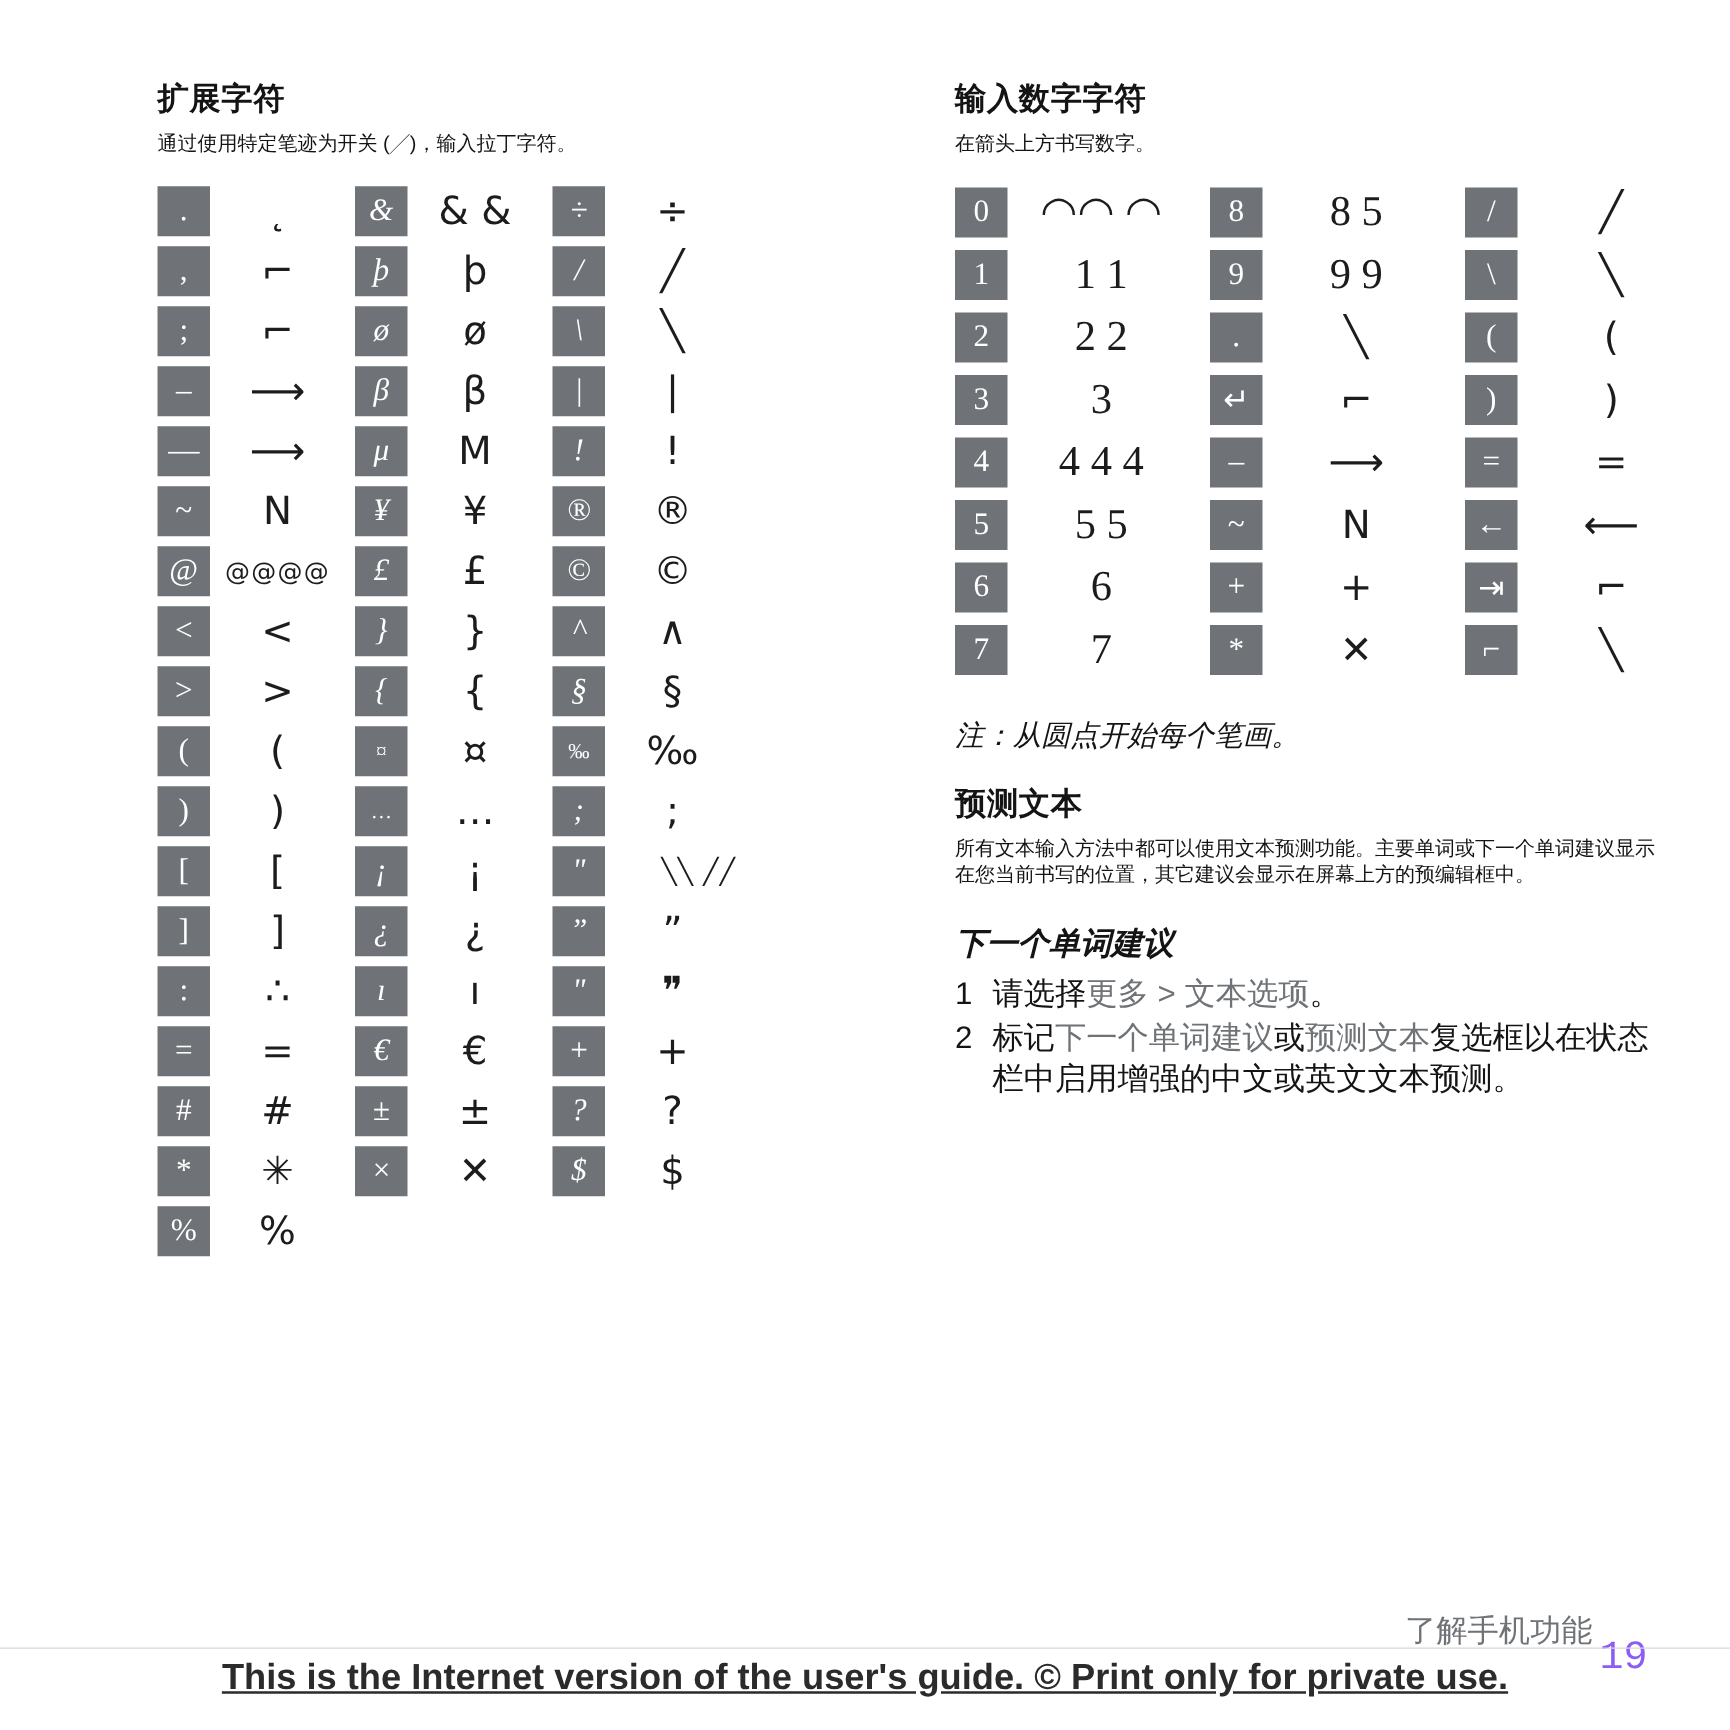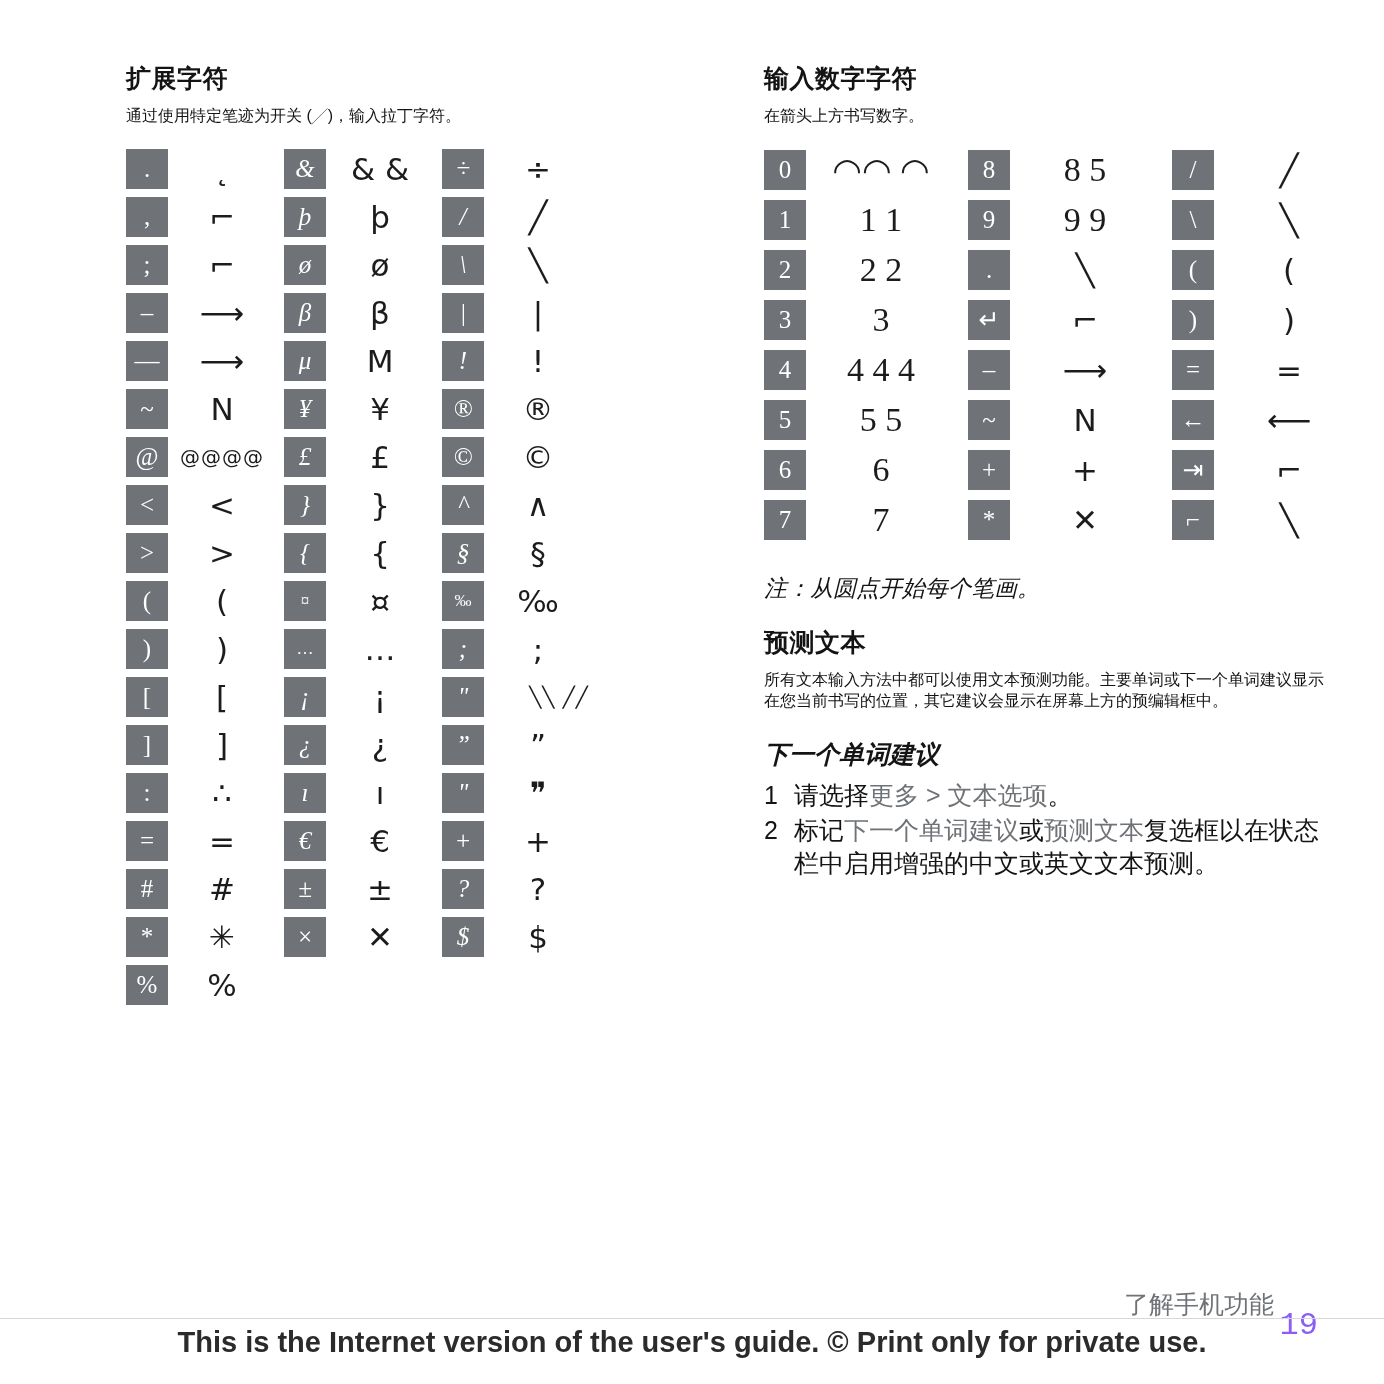--- a/index.html
+++ b/index.html
@@ -149,20 +149,21 @@
   .footer-note {
     position: absolute;
     left: 0;
     right: 0;
     top: 1326px;
     text-align: center;
     font-family: "Liberation Sans", sans-serif;
     font-size: 29px;
     font-weight: bold;
     color: #2b2b2b;
+    text-decoration: underline;
   }
   .page-num {
     position: absolute;
     right: 66px;
     top: 1282px;
     font-family: Liberation Mono, monospace;
     font-size: 32px;
     color: #8b5cf6;
     margin-top: 25px;
   }

